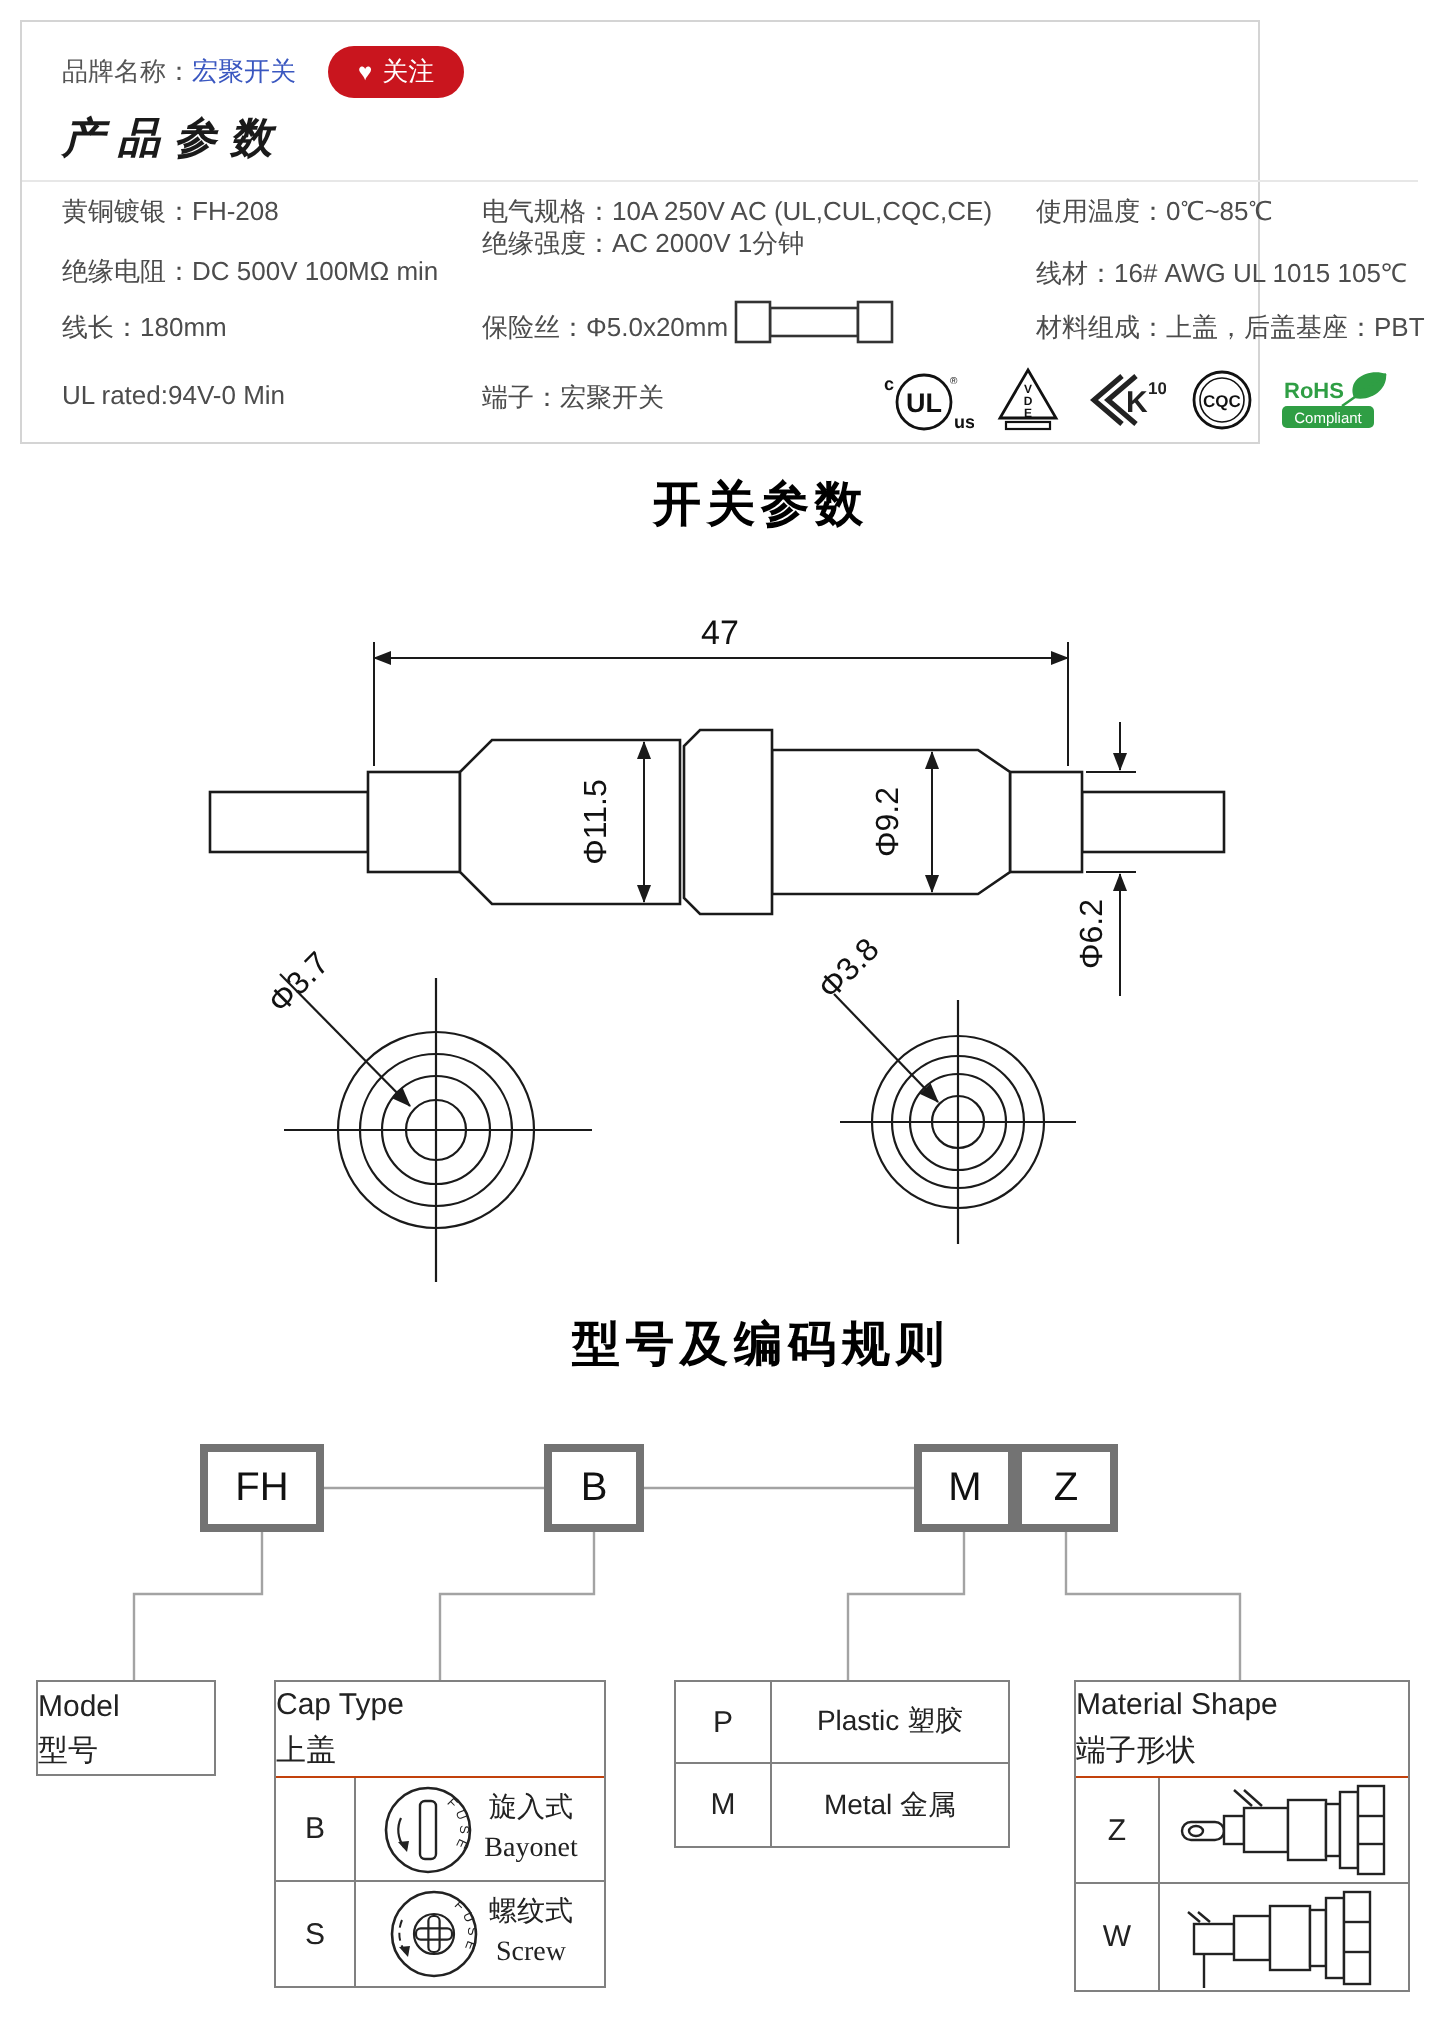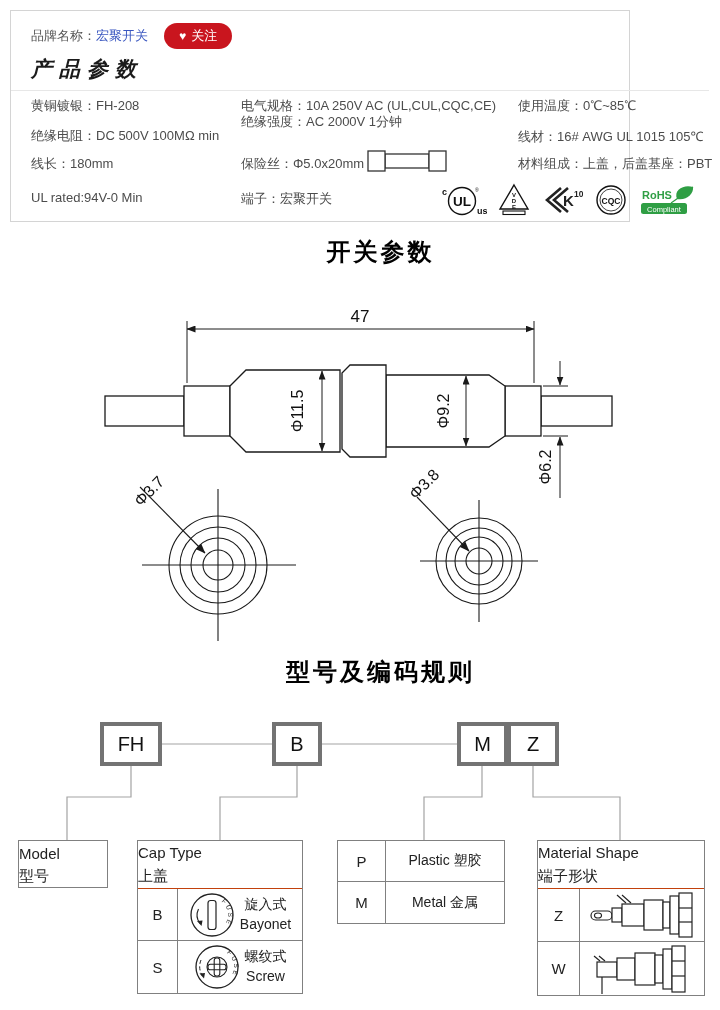--- a/index.html
+++ b/index.html
@@ -35,21 +35,21 @@
   .tbl { position:absolute; border:1px solid #808080; background:#fff; color:#222; }
   .tbl-head { display:flex; flex-direction:column; justify-content:center; align-items:flex-start;
               font-size:15px; line-height:1.5; height:48px; }
   .tbl-head.bordered { border-bottom:1px solid #c2410c; }
   .tbl-row { display:flex; border-bottom:1px solid #808080; }
   .tbl-row:last-child { border-bottom:none; }
   .code-cell { border-right:1px solid #808080; display:flex; align-items:center;
                justify-content:center; font-size:15px; }
   .val-cell { flex:1; display:flex; align-items:center; justify-content:center; gap:5px;
               font-size:14px; }
-  .two-line { text-align:center; line-height:1.4; font-size:14px; }
+  .two-line { text-align:center; line-height:1.4; font-size:14px;font-family:Liberation Serif, serif; }
 </style>
 </head>
 <body>
 
 <div class="page">
 
   <div class="top-card">
 
     <div class="brand-row">
       <span>品牌名称：</span>

